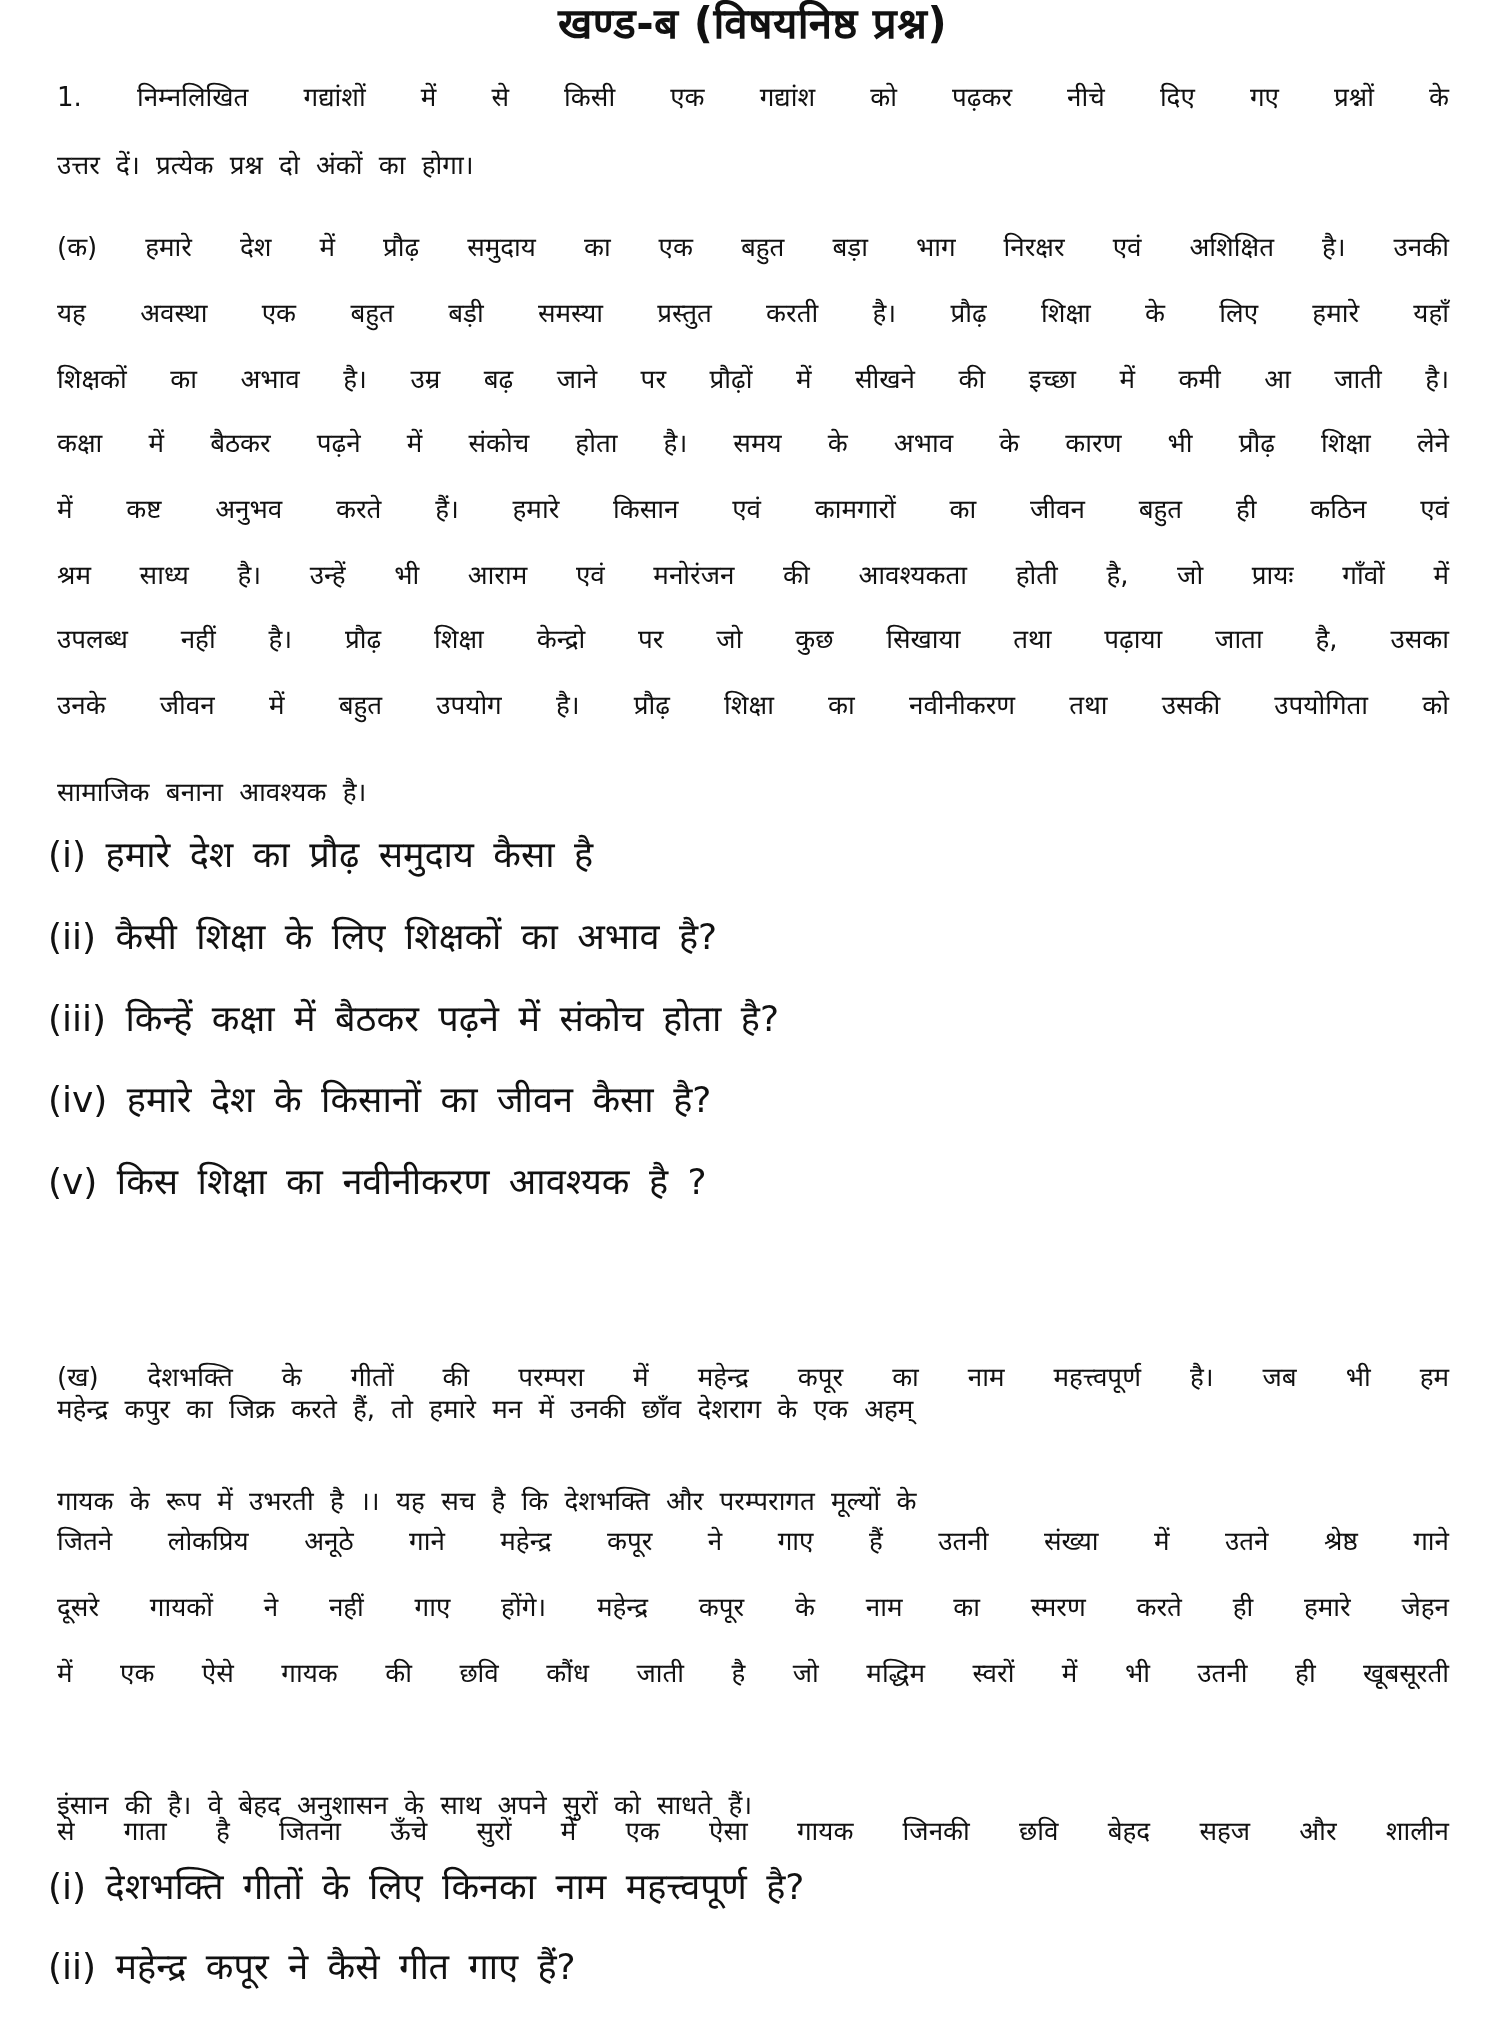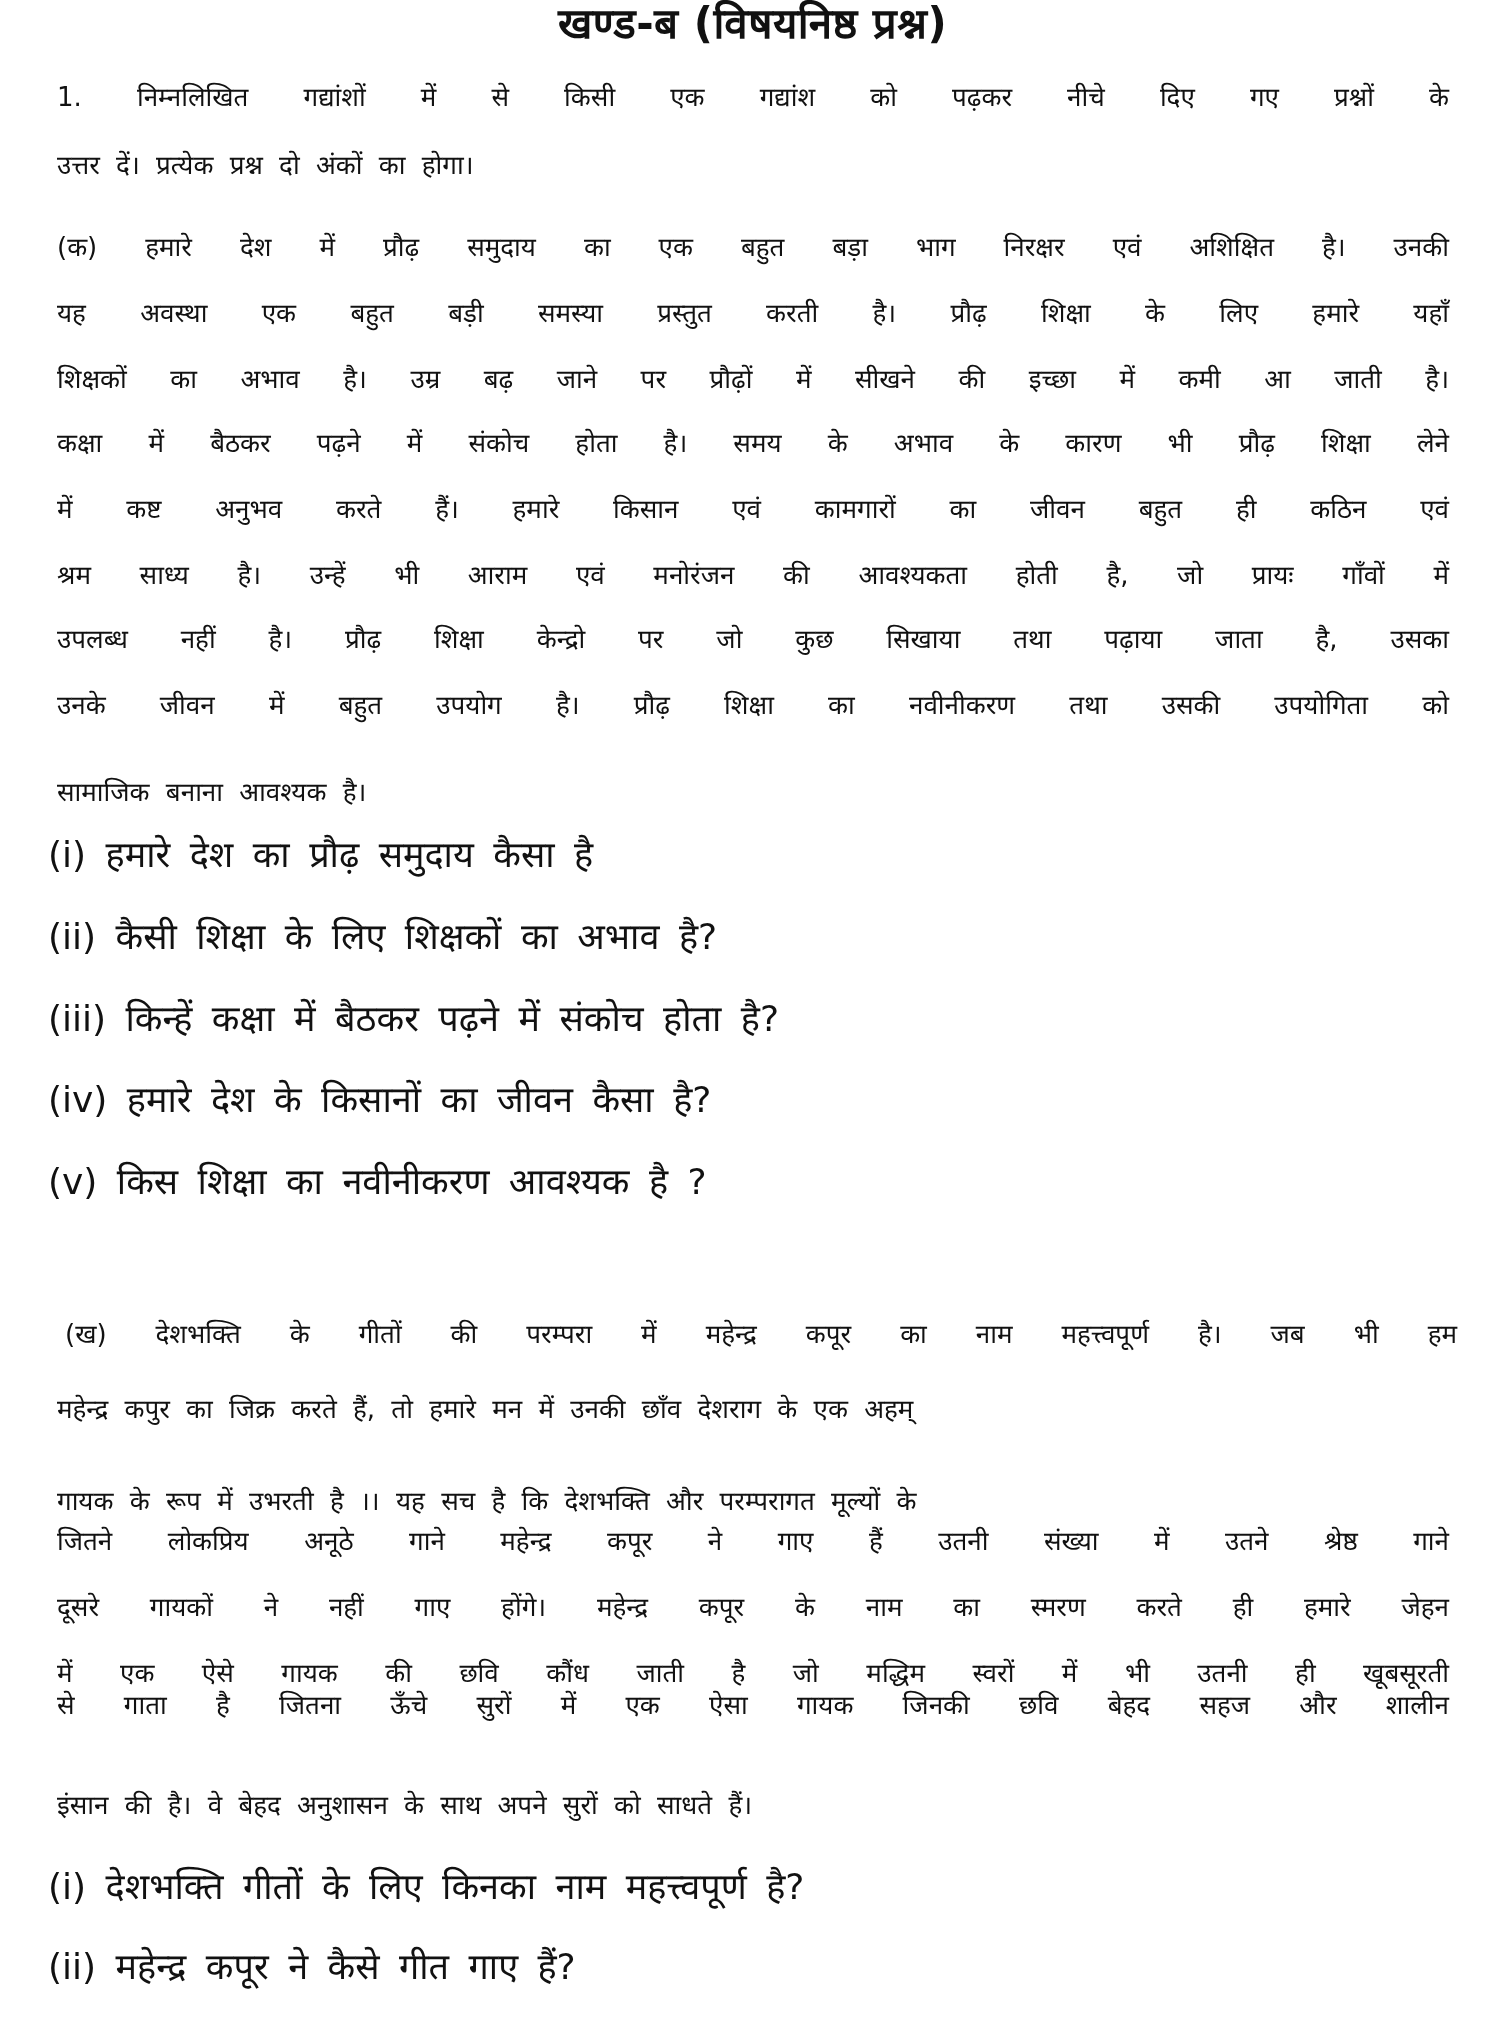--- a/index.html
+++ b/index.html
@@ -81,27 +81,27 @@
 
   <div>
     <div class="q" style="top:830px;">(i) हमारे देश का प्रौढ़ समुदाय कैसा है</div>
     <div class="q" style="top:912px;">(ii) कैसी शिक्षा के लिए शिक्षकों का अभाव है?</div>
     <div class="q" style="top:994px;">(iii) किन्हें कक्षा में बैठकर पढ़ने में संकोच होता है?</div>
     <div class="q" style="top:1075px;">(iv) हमारे देश के किसानों का जीवन कैसा है?</div>
     <div class="q" style="top:1157px;">(v) किस शिक्षा का नवीनीकरण आवश्यक है ?</div>
   </div>
 
   <div>
-    <div class="line justify" style="top:1309px;margin-left:8px;">(ख) देशभक्ति के गीतों की परम्परा में महेन्द्र कपूर का नाम महत्त्वपूर्ण है। जब भी हम</div>
+    <div class="line justify" style="top:1352px;">(ख) देशभक्ति के गीतों की परम्परा में महेन्द्र कपूर का नाम महत्त्वपूर्ण है। जब भी हम</div>
     <div class="line" style="top:1384px;">महेन्द्र कपुर का जिक्र करते हैं, तो हमारे मन में उनकी छाँव देशराग के एक अहम्</div>
     <div class="line" style="top:1450px;margin-top:26px;">गायक के रूप में उभरती है ।। यह सच है कि देशभक्ति और परम्परागत मूल्यों के</div>
     <div class="line justify" style="top:1516px;">जितने लोकप्रिय अनूठे गाने महेन्द्र कपूर ने गाए हैं उतनी संख्या में उतने श्रेष्ठ गाने</div>
     <div class="line justify" style="top:1582px;">दूसरे गायकों ने नहीं गाए होंगे। महेन्द्र कपूर के नाम का स्मरण करते ही हमारे जेहन</div>
     <div class="line justify" style="top:1648px;">में एक ऐसे गायक की छवि कौंध जाती है जो मद्धिम स्वरों में भी उतनी ही खूबसूरती</div>
-    <div class="line justify" style="top:1680px;">से गाता है जितना ऊँचे सुरों में एक ऐसा गायक जिनकी छवि बेहद सहज और शालीन</div>
+    <div class="line justify" style="top:1806px;">से गाता है जितना ऊँचे सुरों में एक ऐसा गायक जिनकी छवि बेहद सहज और शालीन</div>
     <div class="line" style="top:1780px;">इंसान की है। वे बेहद अनुशासन के साथ अपने सुरों को साधते हैं।</div>
   </div>
 
   <div>
     <div class="q" style="top:1862px;">(i) देशभक्ति गीतों के लिए किनका नाम महत्त्वपूर्ण है?</div>
     <div class="q" style="top:1942px;">(ii) महेन्द्र कपूर ने कैसे गीत गाए हैं?</div>
   </div>
 
 </div>
 

